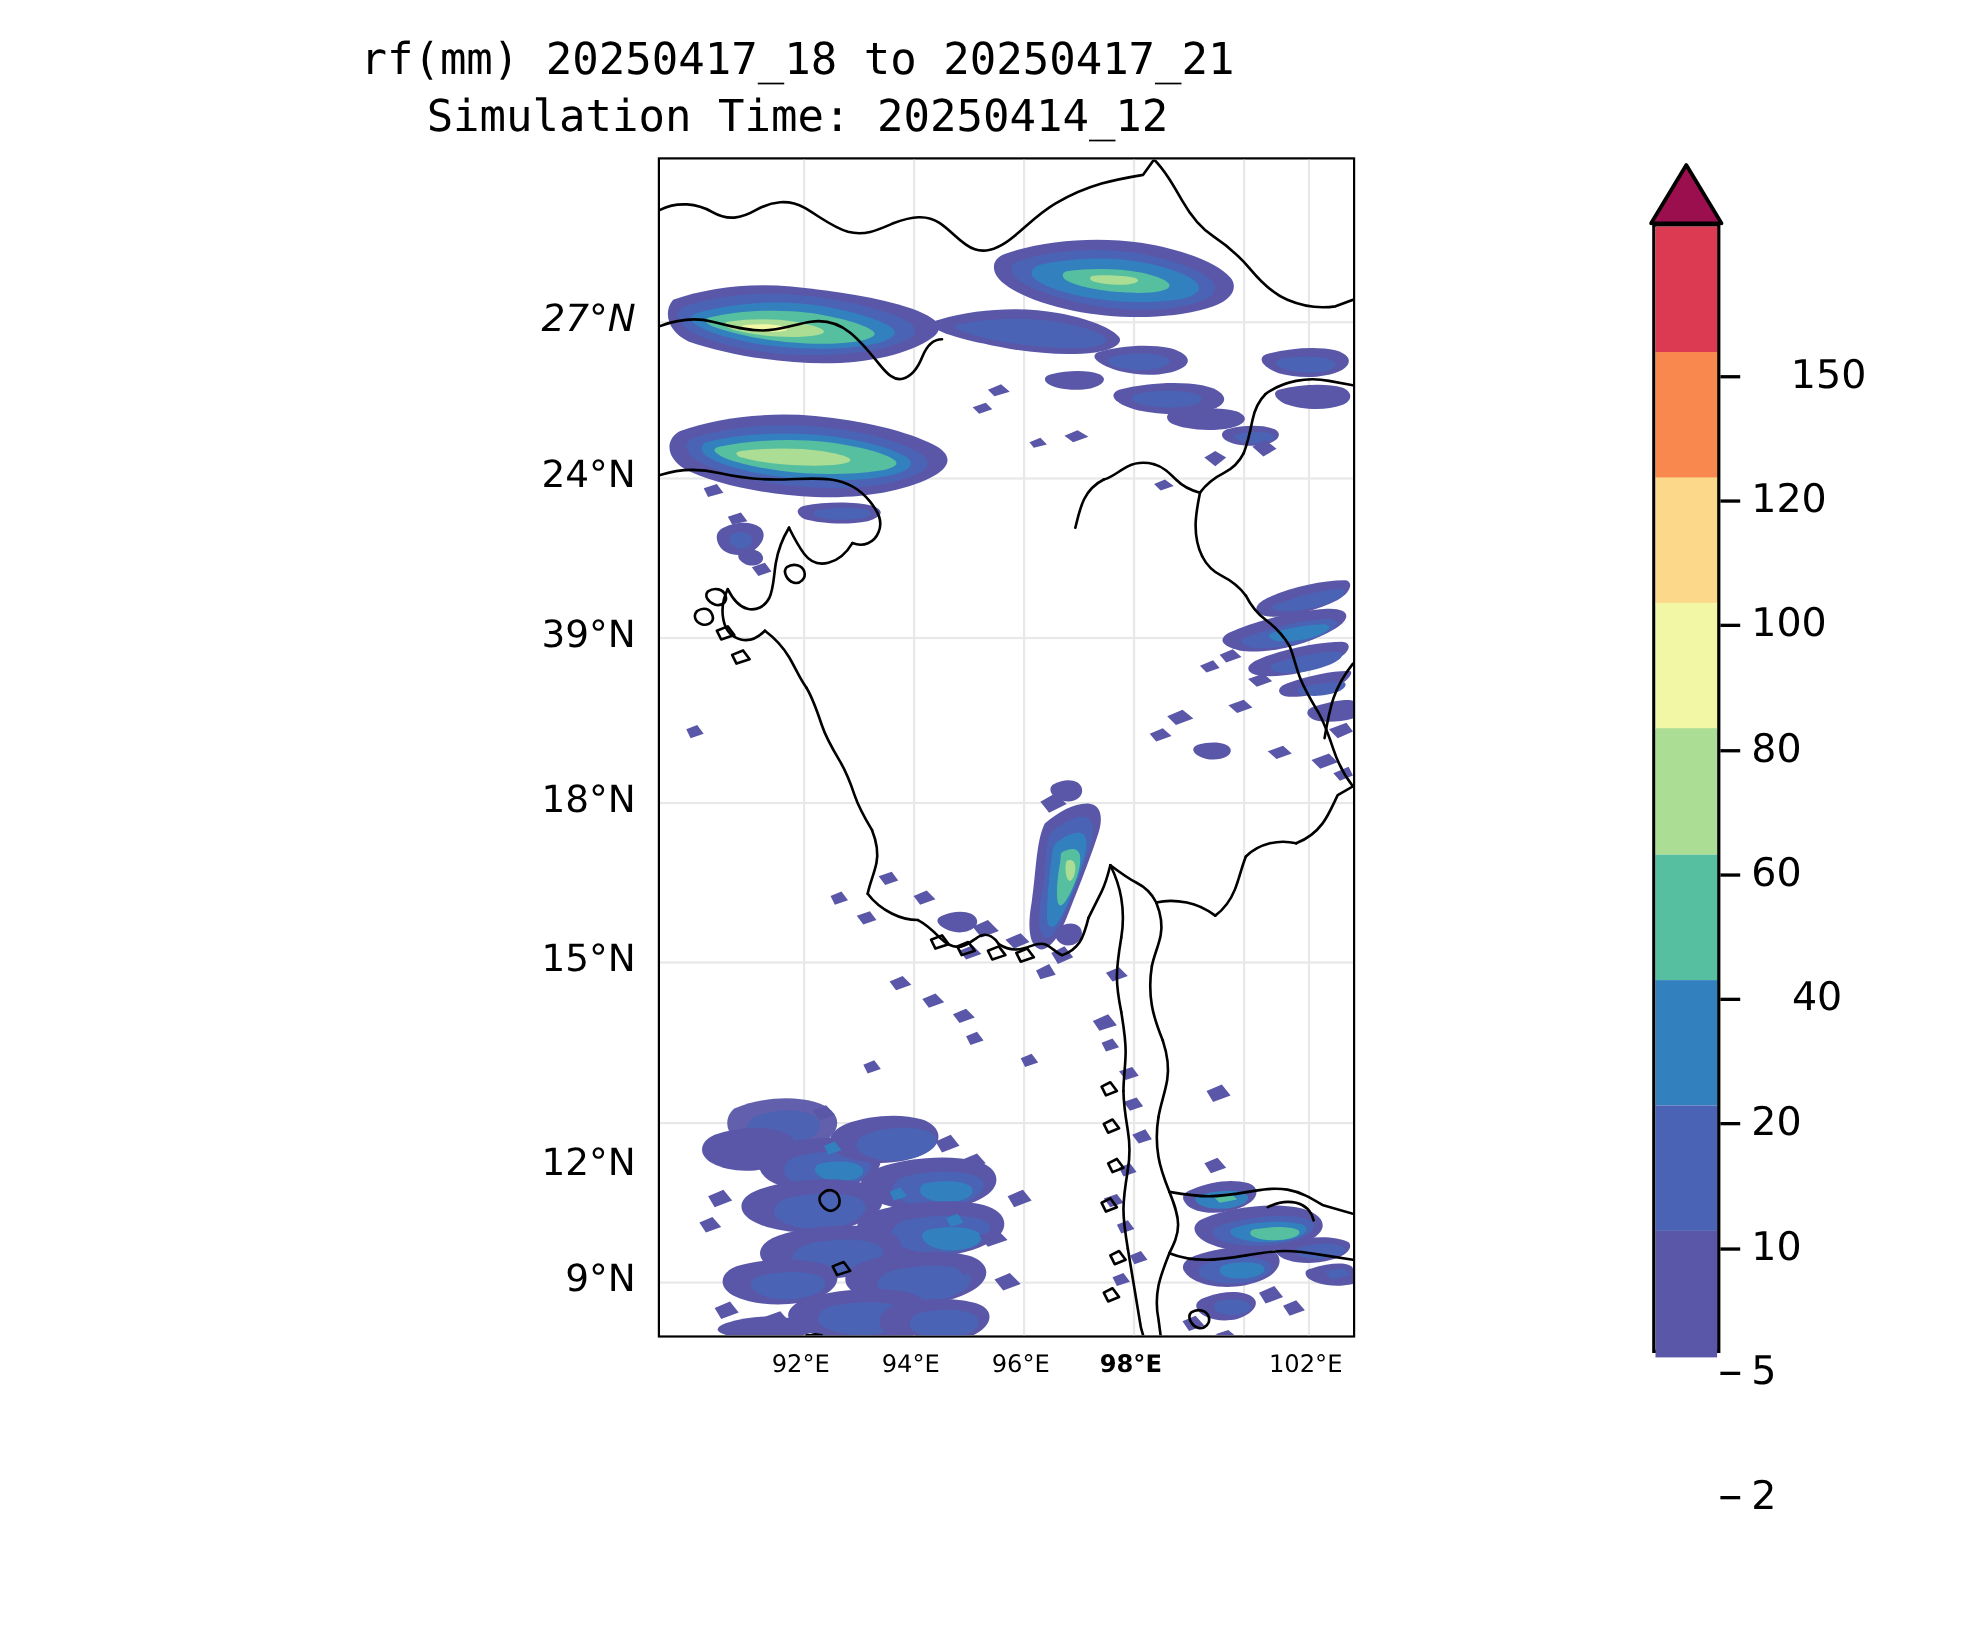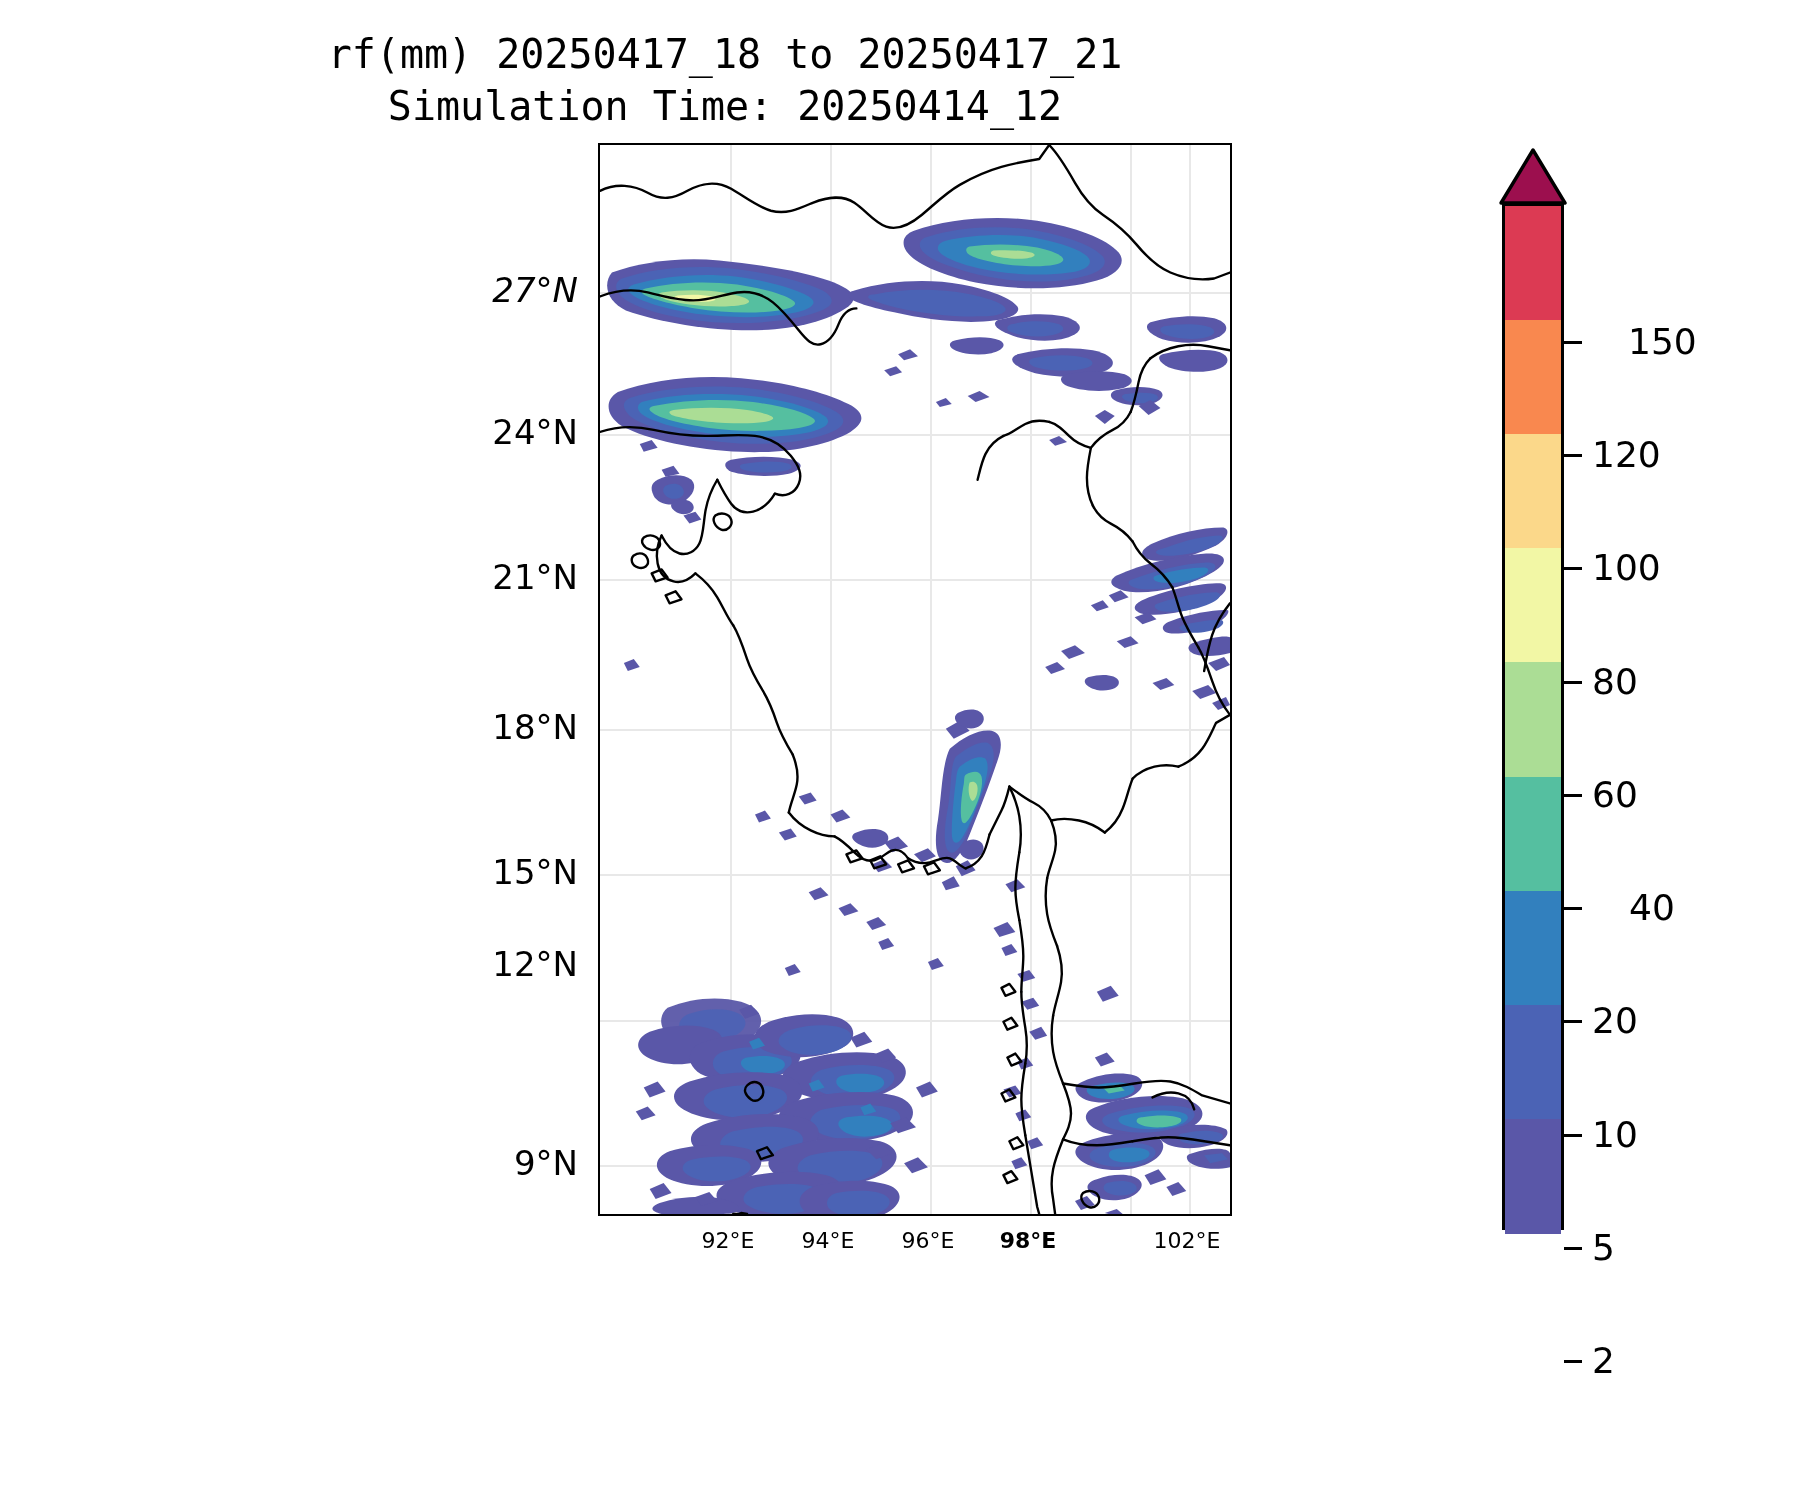--- a/index.html
+++ b/index.html
@@ -58,24 +58,24 @@
 <body>
 
 <div id="title-block">
   <span id="title-line1">rf(mm) 20250417_18 to 20250417_21</span>
   <span id="title-line2">Simulation Time: 20250414_12</span>
 </div>
 
 <div id="ytick-labels">
     <div class="ytick-label" style="top: 290px; font-style: italic;">27°N</div>
     <div class="ytick-label" style="top: 432px;">24°N</div>
-    <div class="ytick-label" style="top: 577px;">21°N</div>
+    <div class="ytick-label" style="top: 577px;">39°N</div>
     <div class="ytick-label" style="top: 727px;">18°N</div>
     <div class="ytick-label" style="top: 872px;">15°N</div>
-    <div class="ytick-label" style="top: 964px;">12°N</div>
+    <div class="ytick-label" style="top: 1057px;">12°N</div>
     <div class="ytick-label" style="top: 1163px;">9°N</div>
   </div>
 
 <div id="xtick-labels">
     <div class="xtick-label" style="left: 728px;">92°E</div>
     <div class="xtick-label" style="left: 828px;">94°E</div>
     <div class="xtick-label" style="left: 928px;">96°E</div>
     <div class="xtick-label" style="left: 1028px; font-weight: bold;">98°E</div>
     <div class="xtick-label" style="left: 1187px;">102°E</div>
   </div>

